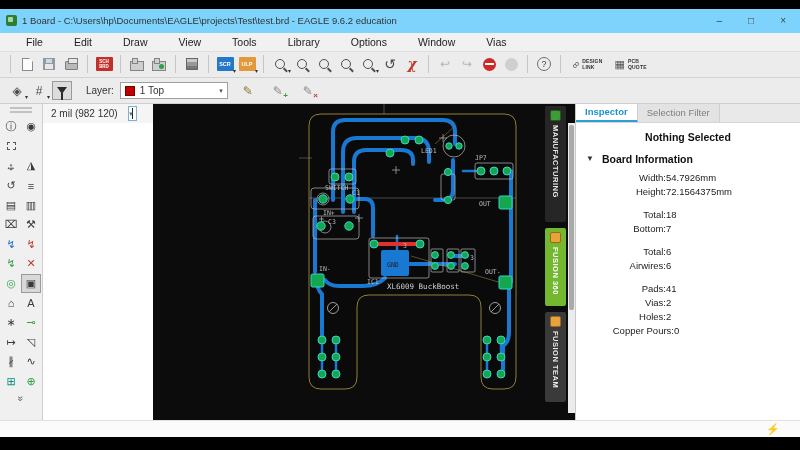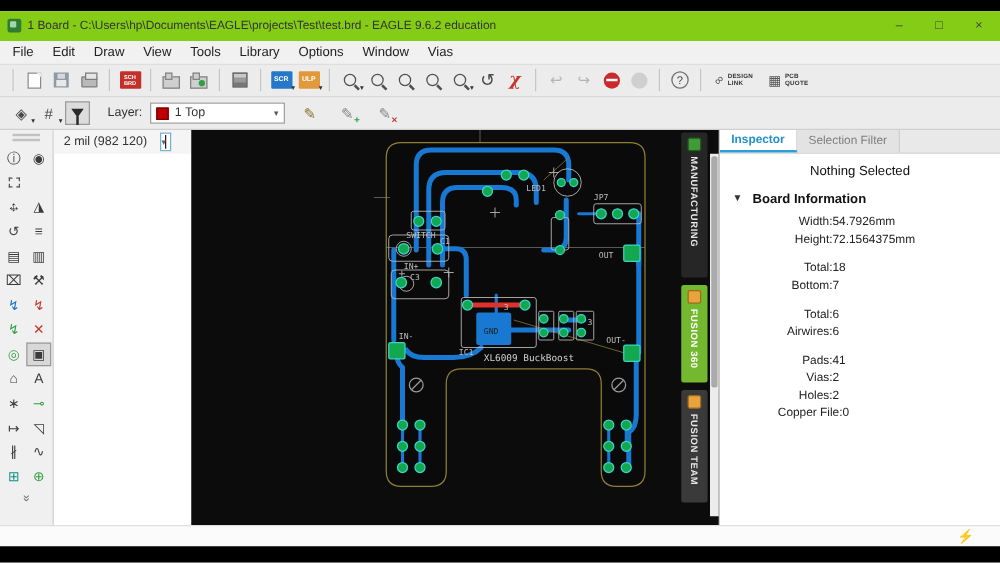--- a/index.html
+++ b/index.html
@@ -4,29 +4,29 @@
 <style>
   * { margin:0; padding:0; box-sizing:border-box; }
   html,body { width:800px; height:450px; overflow:hidden; font-family:"Liberation Sans",sans-serif; background:#000; }
   .screen { width:800px; height:450px; display:flex; flex-direction:column; background:#fff; }
 
   
   .black-strip-top { height:9px; background:#000; }
   .black-strip-bottom { height:13px; background:#000; }
 
   
-  .title-bar { height:18px; background:#84cc16; display:flex; align-items:center; padding:12px 6px; font-size:9.5px; color:#333; }
+  .title-bar { height:18px; background:#7dd3fc; display:flex; align-items:center; padding:12px 6px; font-size:9.5px; color:#333; }
   .app-icon { width:11px; height:11px; background:#2e7d32; border-radius:2px; margin-right:5px; position:relative; flex:0 0 auto; }
   .app-icon::after { content:""; position:absolute; left:2px; top:2px; width:5px; height:5px; background:#a5d6a7; border-radius:1px; }
   .win-controls { margin-left:auto; display:flex; align-items:center; gap:26px; padding-right:8px; color:#444; font-size:10px; }
   .win-controls span { cursor:default; }
 
   
   .menu-bar { height:18px; background:#f1f1f1; display:flex; align-items:center; font-size:10.5px; color:#222; padding-left:3px; }
-  .menu-item { padding:2px 8px 2px 7px; }
+  .menu-item { padding:2px 8px 2px 7px;margin-left:16px; }
 
   
   .toolbar-main { height:28px; background:#ececec; border-top:1px solid #dedede; border-bottom:1px solid #d2d2d2; display:flex; align-items:center; padding:0 5px; }
   .tb-sep { width:1px; height:18px; background:#c6c6c6; margin:0 5px; flex:0 0 auto; }
   .tb-btn { min-width:22px; height:21px; display:flex; align-items:center; justify-content:center; position:relative; flex:0 0 auto; }
   .icon-doc { width:11px; height:13px; background:#fdfdfd; border:1px solid #8a8a8a; position:relative; }
   .icon-doc::after { content:""; position:absolute; right:-1px; top:-1px; border-left:4px solid transparent; border-top:4px solid #ececec; }
   .icon-floppy { width:12px; height:12px; background:#8f9aa6; position:relative; }
   .icon-floppy::after { content:""; position:absolute; left:2px; bottom:1px; width:8px; height:5px; background:#e8e8e8; }
   .icon-floppy::before { content:""; position:absolute; left:3px; top:1px; width:6px; height:4px; background:#d2d8de; }
@@ -110,21 +110,21 @@
   .v-scrollbar { position:absolute; right:0; top:19px; bottom:7px; width:7px; background:#ececec; z-index:4; }
   .v-thumb { position:absolute; top:2px; left:1px; width:5px; height:185px; background:#aaa; border-radius:2px; }
   .h-scrollbar { height:7px; background:#ececec; position:relative; }
   .h-thumb { position:absolute; top:1px; left:41px; right:12px; height:5px; background:#a0a0a0; border-radius:2px; }
 
   
   .panel { width:225px; border-left:1px solid #c9c9c9; background:#fff; display:flex; flex-direction:column; font-size:9.5px; color:#222; }
   .panel-tabs { display:flex; height:19px; background:#e9e9e9; border-bottom:1px solid #d5d5d5; }
   .ptab { display:flex; align-items:center; padding:0 9px; color:#7d7d7d; background:#e3e3e3; border-right:1px solid #cfcfcf; white-space:nowrap; }
   .ptab.active { background:#fff; color:#2191cc; border-bottom:2px solid #2d9fd8; font-weight:bold; }
-  .nothing-selected { text-align:center; font-weight:normal; font-size:10.5px; color:#111; padding:8px 0 7px; }
+  .nothing-selected { text-align:center; font-weight:bold; font-size:10.5px; color:#111; padding:8px 0 7px; }
   .section-header { display:flex; align-items:center; font-weight:bold; font-size:10.5px; padding:3px 0 6px 10px; color:#111; }
   .tri { font-size:8px; margin-right:8px; color:#333; }
   .info-rows { padding-left:30px; }
   .irow { display:flex; height:14px; align-items:center; }
   .irow .lbl { width:60px; flex:0 0 auto;text-align:right; }
   .group-gap { height:9px; }
 
   
   .status-bar { height:17px; background:#fbfbfb; border-top:1px solid #e0e0e0; display:flex; align-items:center; justify-content:flex-end; padding-right:20px; }
   .bolt { color:#27b43e; font-size:11px; }
@@ -590,21 +590,21 @@
           </div>
         <div class="irow">
             <span class="lbl">Vias:</span>
             <span class="val">2</span>
           </div>
         <div class="irow">
             <span class="lbl">Holes:</span>
             <span class="val">2</span>
           </div>
         <div class="irow">
-            <span class="lbl" style="width:68px;">Copper File:</span>
+            <span class="lbl" style="width:68px;">Copper Pours:</span>
             <span class="val">0</span>
           </div>
       </div>
     </div>
   </div>
 
   <div class="status-bar">
     <span class="bolt">⚡</span>
   </div>
 

